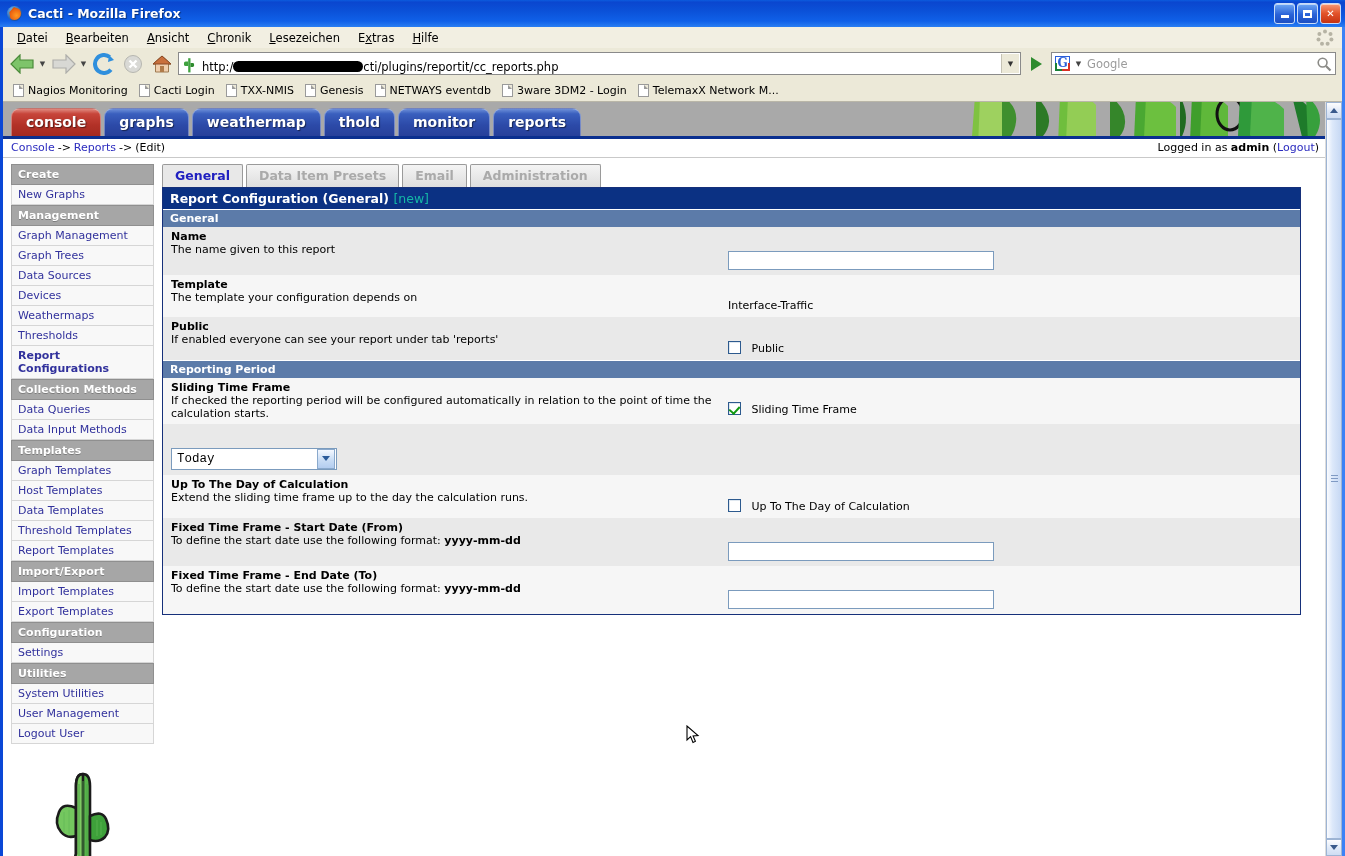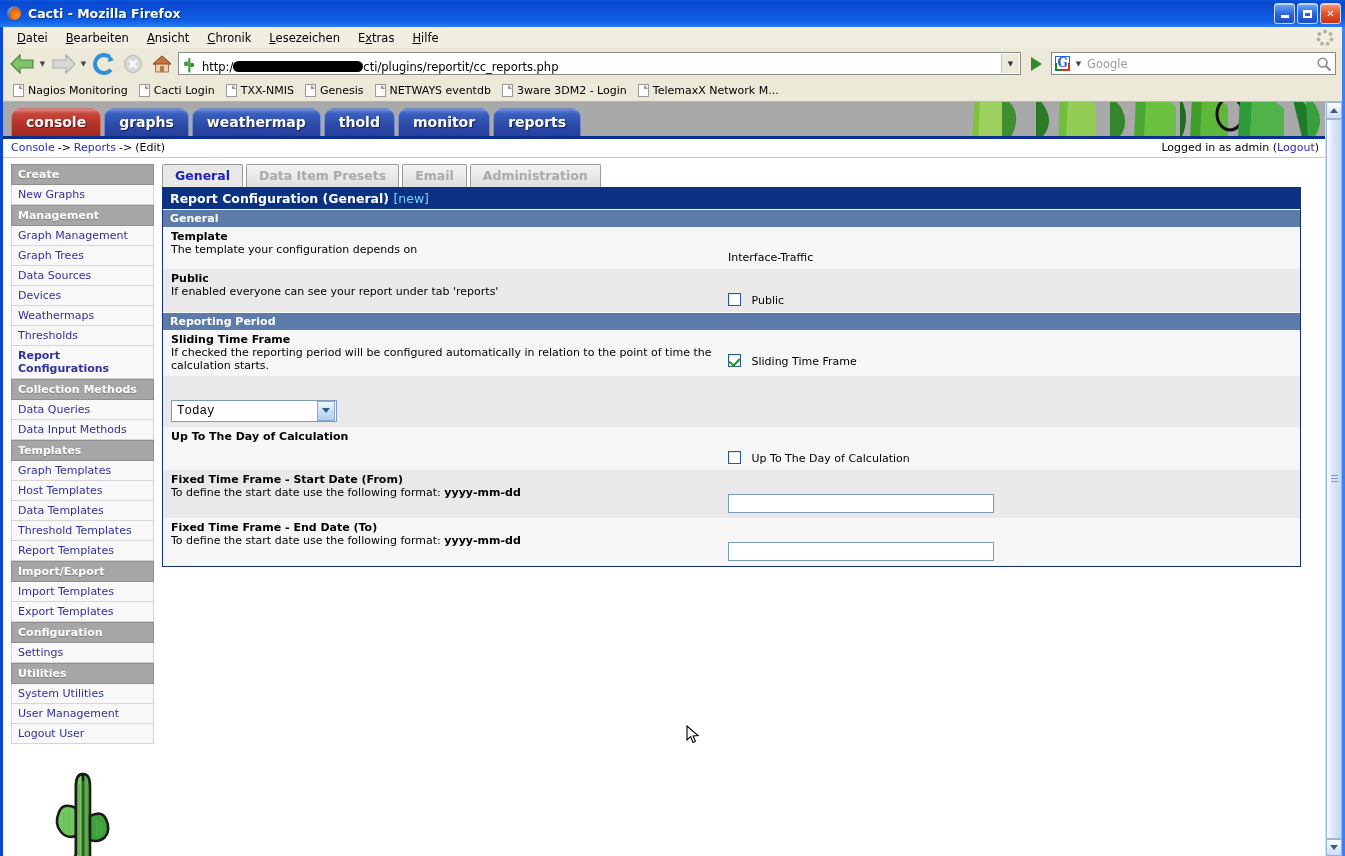--- a/index.html
+++ b/index.html
@@ -175,21 +175,21 @@
   }
   .ntab.blue { background: linear-gradient(180deg,#6d8fd8 0%,#3a5fbe 18%,#2c4aa8 60%,#27409a 100%); }
   .ntab.red  { background: linear-gradient(180deg,#e08a80 0%,#c7453a 18%,#b23127 60%,#a32a20 100%); }
 
   .breadcrumbbar {
     height:19px; background:#fff; display:flex; align-items:center;
     padding:0 6px 0 8px; font-size:11px; border-bottom:1px solid #c9c9c9;
   }
   .breadcrumbbar a { color:#2b2bbf; text-decoration:none; }
   .bc-right { margin-left:auto; color:#000; }
-  .bc-right b { font-weight:normal; }
+  .bc-right b { font-weight:bold; }
   .bc-right a { color:#2b2bbf; }
 
   .pagebody { display:flex; align-items:flex-start; padding:0; background:#fff; }
 
   
   .sidebar { width:143px; flex:0 0 143px; margin:6px 0 0 8px; }
   .sb-head {
     background:#a6a6a6; color:#fff; font-weight:bold; font-size:11px;
     padding:3px 6px; border:1px solid #8f8f8f;
     text-shadow: 0 1px 0 rgba(0,0,0,.25);
@@ -213,21 +213,21 @@
     font-family:"DejaVu Sans", sans-serif;
   }
   .ftab.active { color:#2020c0; background:#e8e8e8; }
   .ftab.inactive { color:#aaaaaa; }
 
   .panel { border:1px solid #16307a; border-top-width:1px; background:#fff; }
   .panel-title {
     background:#0b3183; color:#fff; font-weight:bold; font-size:12.5px;
     padding:3px 7px;
   }
-  .panel-title .new { font-weight:normal; color:#7dd3fc;margin-top:32px; }
+  .panel-title .new { font-weight:normal; color:#14b8a6;margin-top:32px; }
   .sec-head {
     background:#5c7ba9; color:#fff; font-weight:bold; font-size:11px;
     padding:2px 7px;
     border-top:1px solid #fff;
   }
   .frow { display:flex; align-items:flex-start; }
   .frow.odd  { background:#e9e9e9; }
   .frow.even { background:#f6f6f6; }
   .fcell-label { flex:1 1 auto; padding:3px 8px 4px; }
   .fcell-label .lbl { font-weight:bold; font-size:11px; color:#000; display:block; }
@@ -559,20 +559,29 @@
             </div>
 
             <div class="panel">
               <div class="panel-title">
                 <span>Report Configuration (General)</span>
                 <span class="new">[new]</span>
               </div>
 
               <div class="sec-head">General</div>
 
+              <div class="frow odd">
+                <div class="fcell-label">
+                  <span class="lbl">Name</span>
+                  <span class="desc">The name given to this report</span>
+                </div>
+                <div class="fcell-val">
+                  <input class="tinput" type="text" value="" style="">
+                </div>
+              </div>
 
               <div class="frow even">
                 <div class="fcell-label">
                   <span class="lbl">Template</span>
                   <span class="desc">The template your configuration depends on</span>
                 </div>
                 <div class="fcell-val">
                   <span class="plaintext">Interface-Traffic</span>
                 </div>
               </div>
@@ -608,20 +617,21 @@
                     <span class="selbtn">
                         <i></i>
                       </span>
                   </span>
                 </div>
               </div>
 
               <div class="frow even">
                 <div class="fcell-label">
                   <span class="lbl">Up To The Day of Calculation</span>
+                  <span class="desc">Extend the sliding time frame up to the day the calculation runs.</span>
                 </div>
                 <div class="fcell-val">
                   <span class="chk"></span>
                   <span class="chklabel">Up To The Day of Calculation</span>
                 </div>
               </div>
 
               <div class="frow odd">
                 <div class="fcell-label">
                   <span class="lbl">Fixed Time Frame - Start Date (From)</span>

